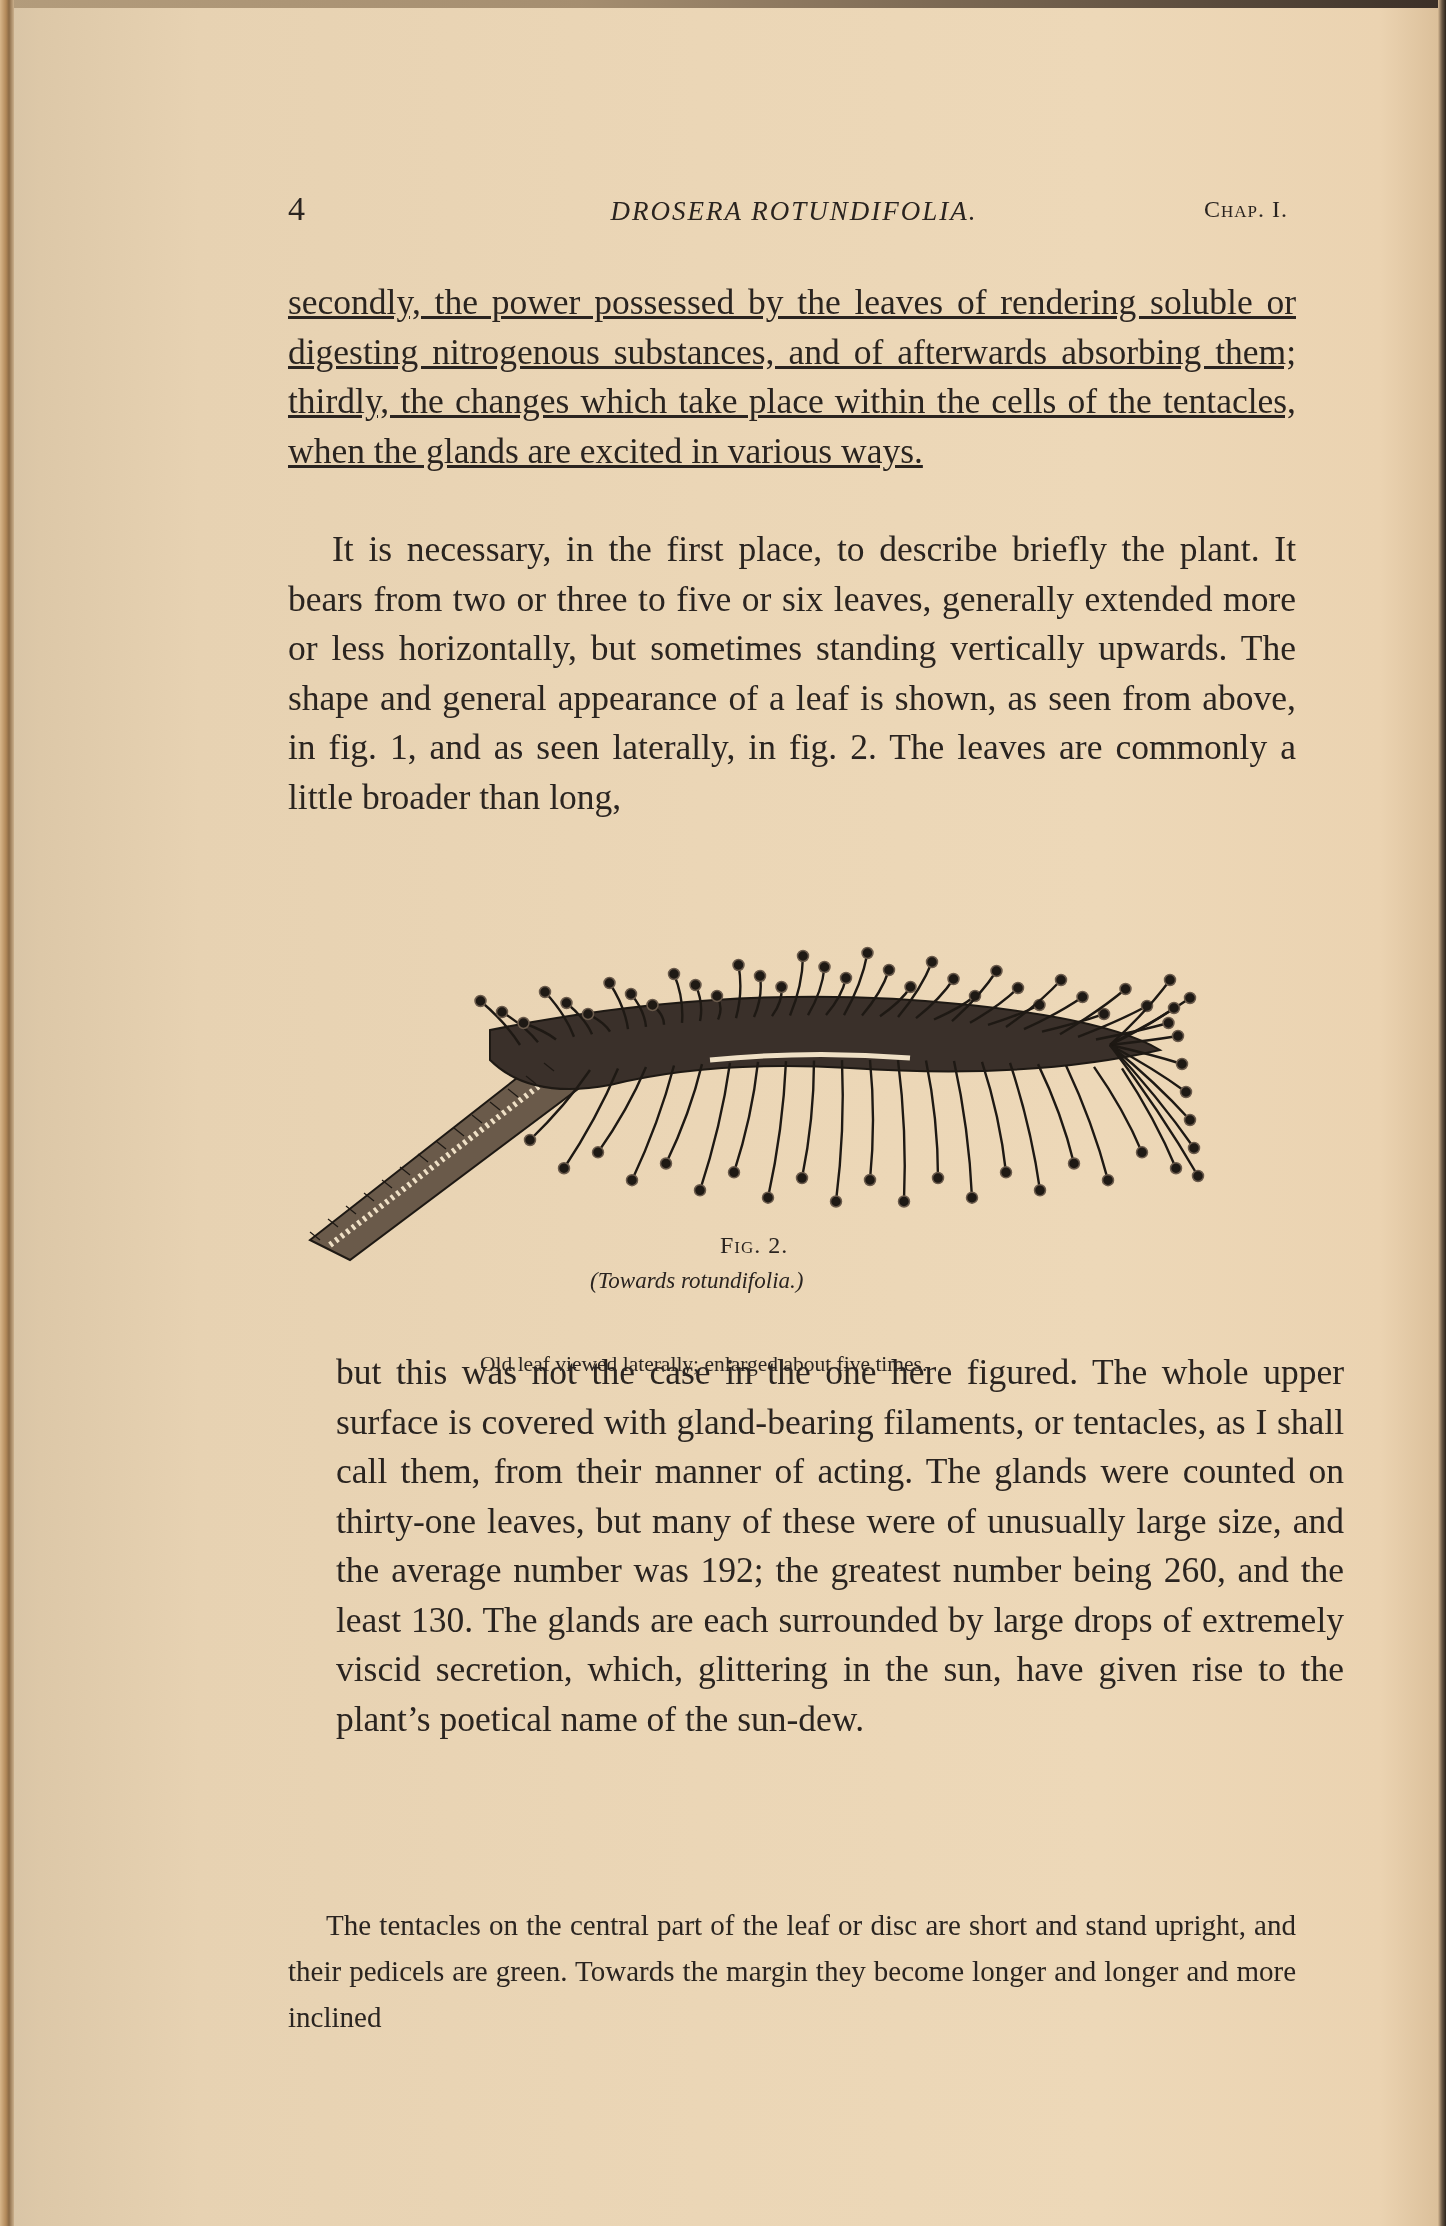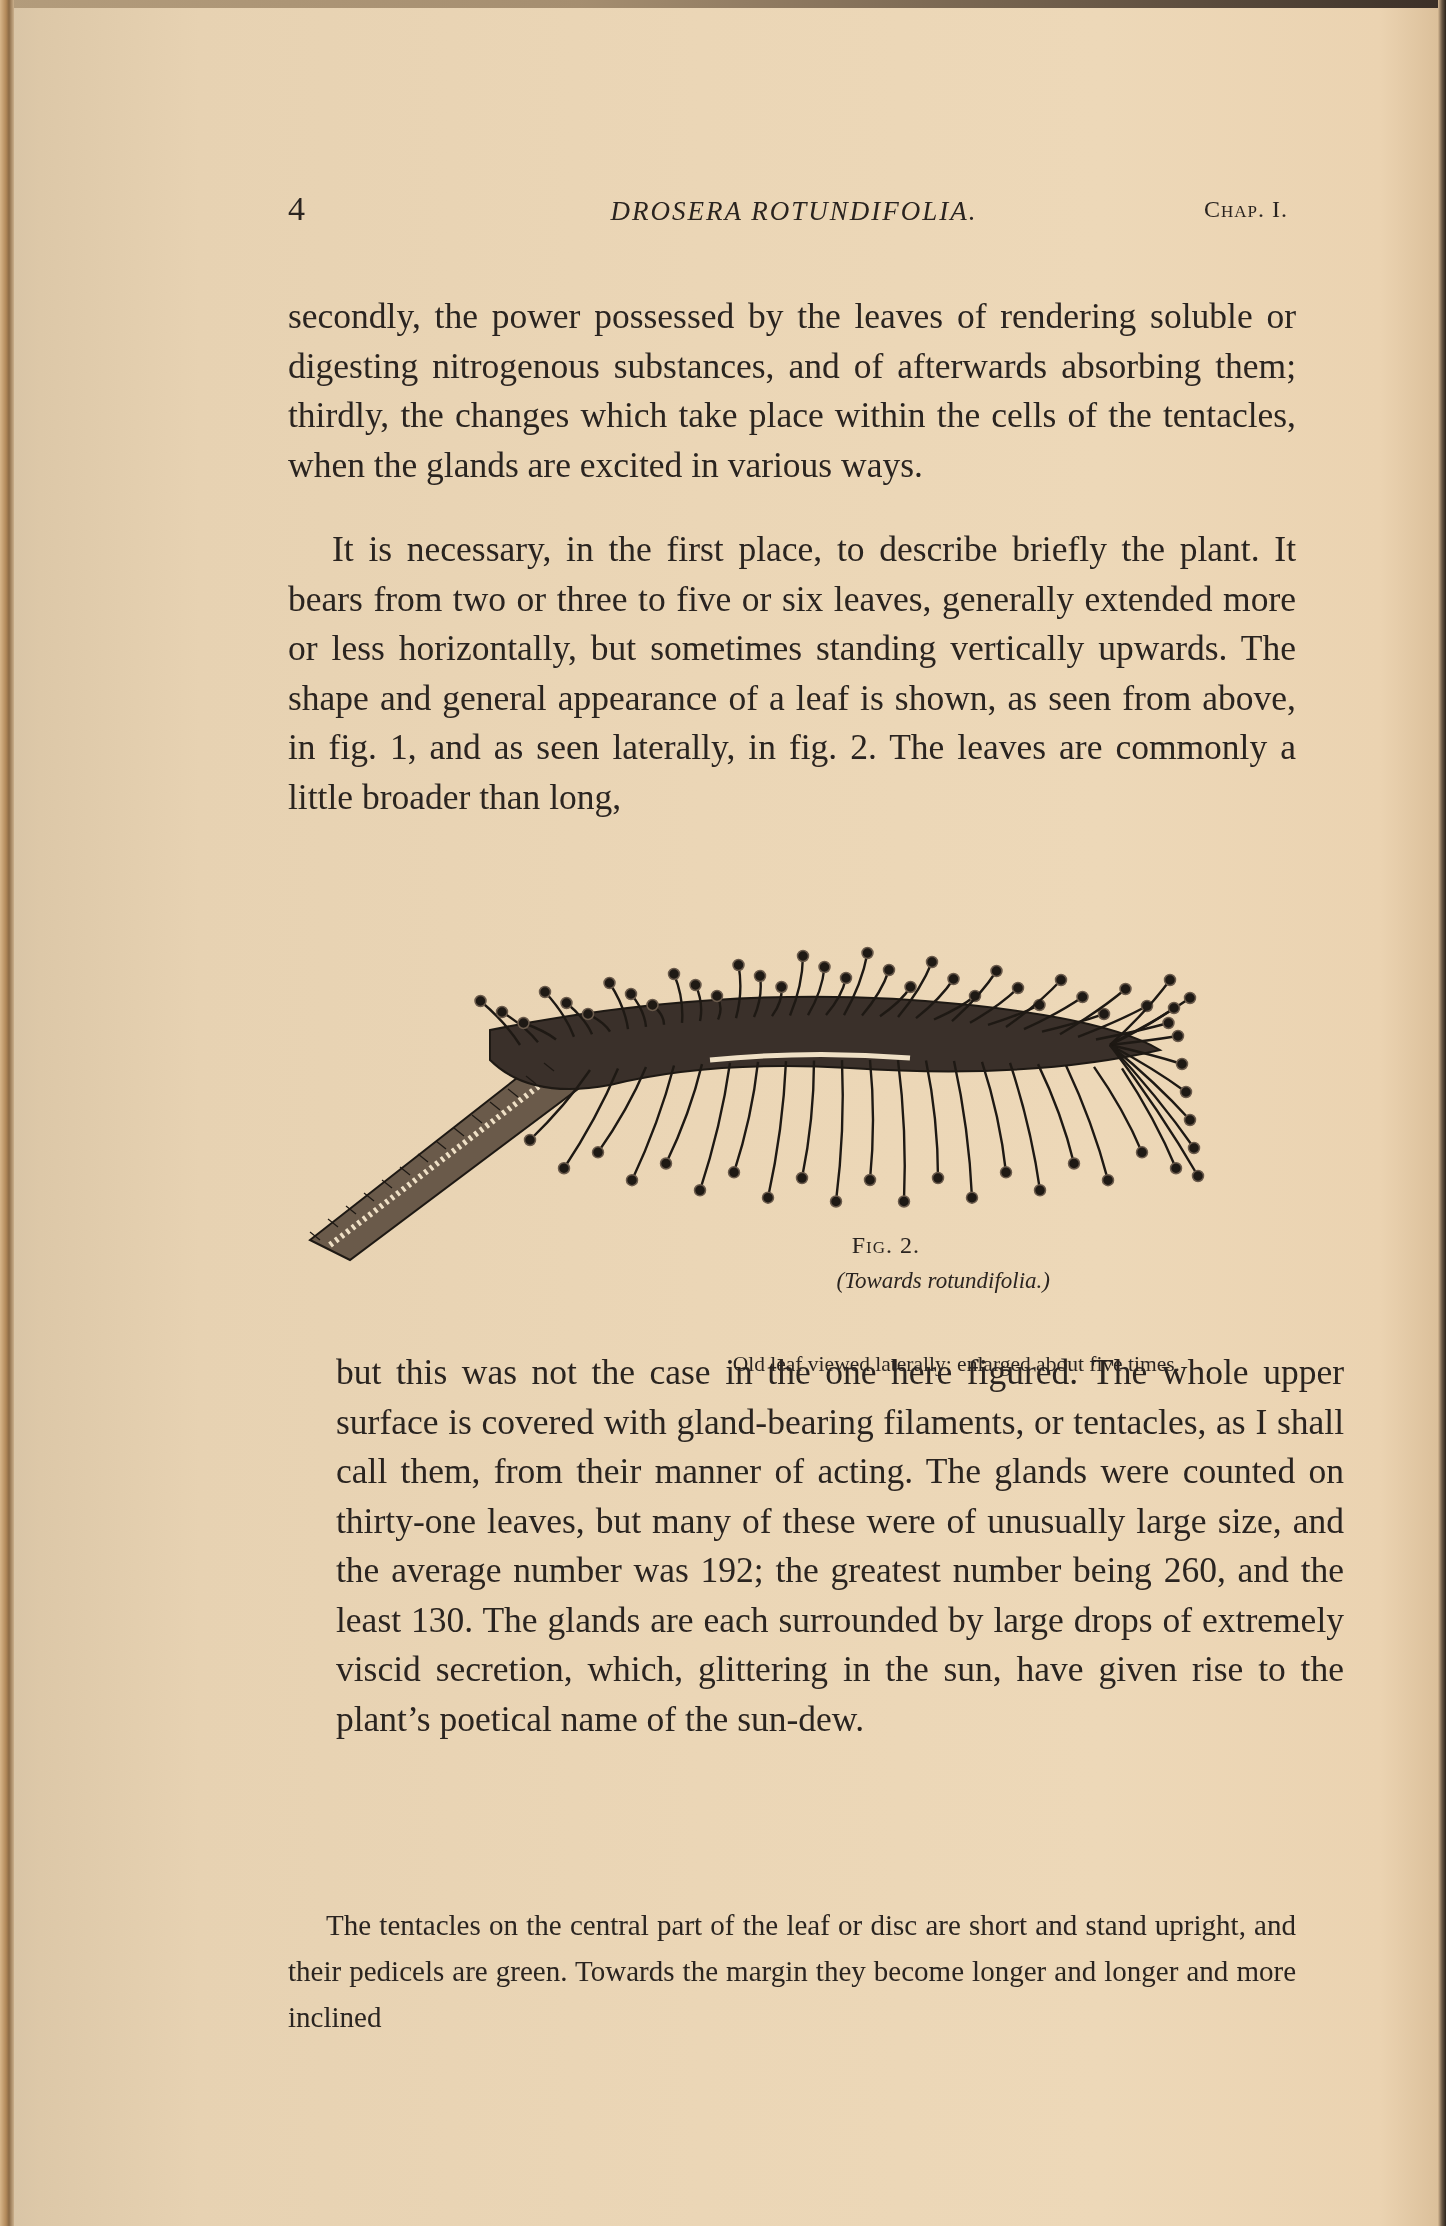--- a/index.html
+++ b/index.html
@@ -33,35 +33,35 @@
   .page-number { position: absolute; left: 0; top: 0; font-size: 34px; }
   .running-title { position: absolute; left: 0; right: 0; top: 6px; text-align: center; font-size: 27px; letter-spacing: 2px; font-style: italic; }
   .chapter-label { position: absolute; right: 12px; top: 6px; font-size: 24px; font-variant: small-caps; letter-spacing: 1px; }
 
   .body-text {
     position: absolute; left: 288px; width: 1008px;
     font-size: 35.5px; line-height: 49.5px; text-align: justify;
   }
   .body-text p { margin: 0; }
   .indent { text-indent: 44px; }
-  .p1 { top: 292px; }
+  .p1 { top: 278px; text-decoration: underline; }
   .p2 { top: 525px; }
   .p3 { top: 1348px; margin-left: 48px; }
   .small-text {
     position: absolute; left: 288px; width: 1008px; top: 1902px;
     font-size: 29px; line-height: 46px; text-align: justify;
   }
   .small-text p { margin: 0; text-indent: 38px; }
 
   .figure {
     position: absolute; left: 290px; top: 910px; width: 990px; height: 430px;
   }
   .figure svg { position: absolute; left: 0; top: 0; }
   .caption {
-    position: absolute; left: 190px; width: 800px; text-align: right;
+    position: absolute; left: 190px; width: 800px; text-align: left;
   }
   .fig-label { top: 322px; left: 430px; width: 200px; font-size: 24px; font-variant: small-caps; letter-spacing: 1px; }
   .fig-species { top: 358px; left: 300px; width: 460px; font-size: 23px; font-style: italic; }
   .fig-desc { top: 396px; left: 190px; width: 700px; font-size: 21.5px; margin-top: 46px; }
 </style>
 </head>
 <body>
 
 <div class="page">
   <div class="top-edge"></div>

